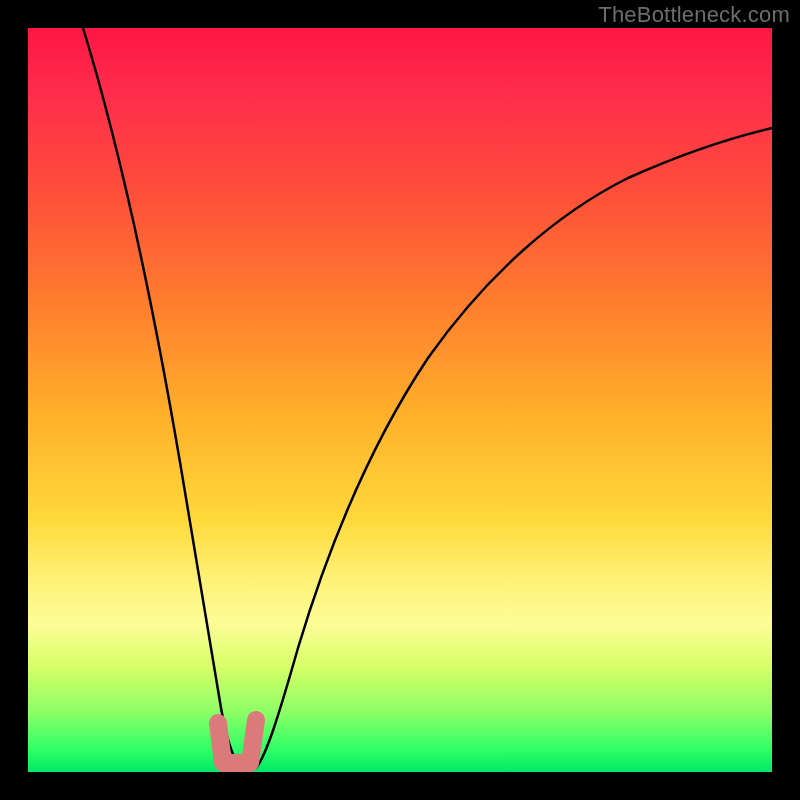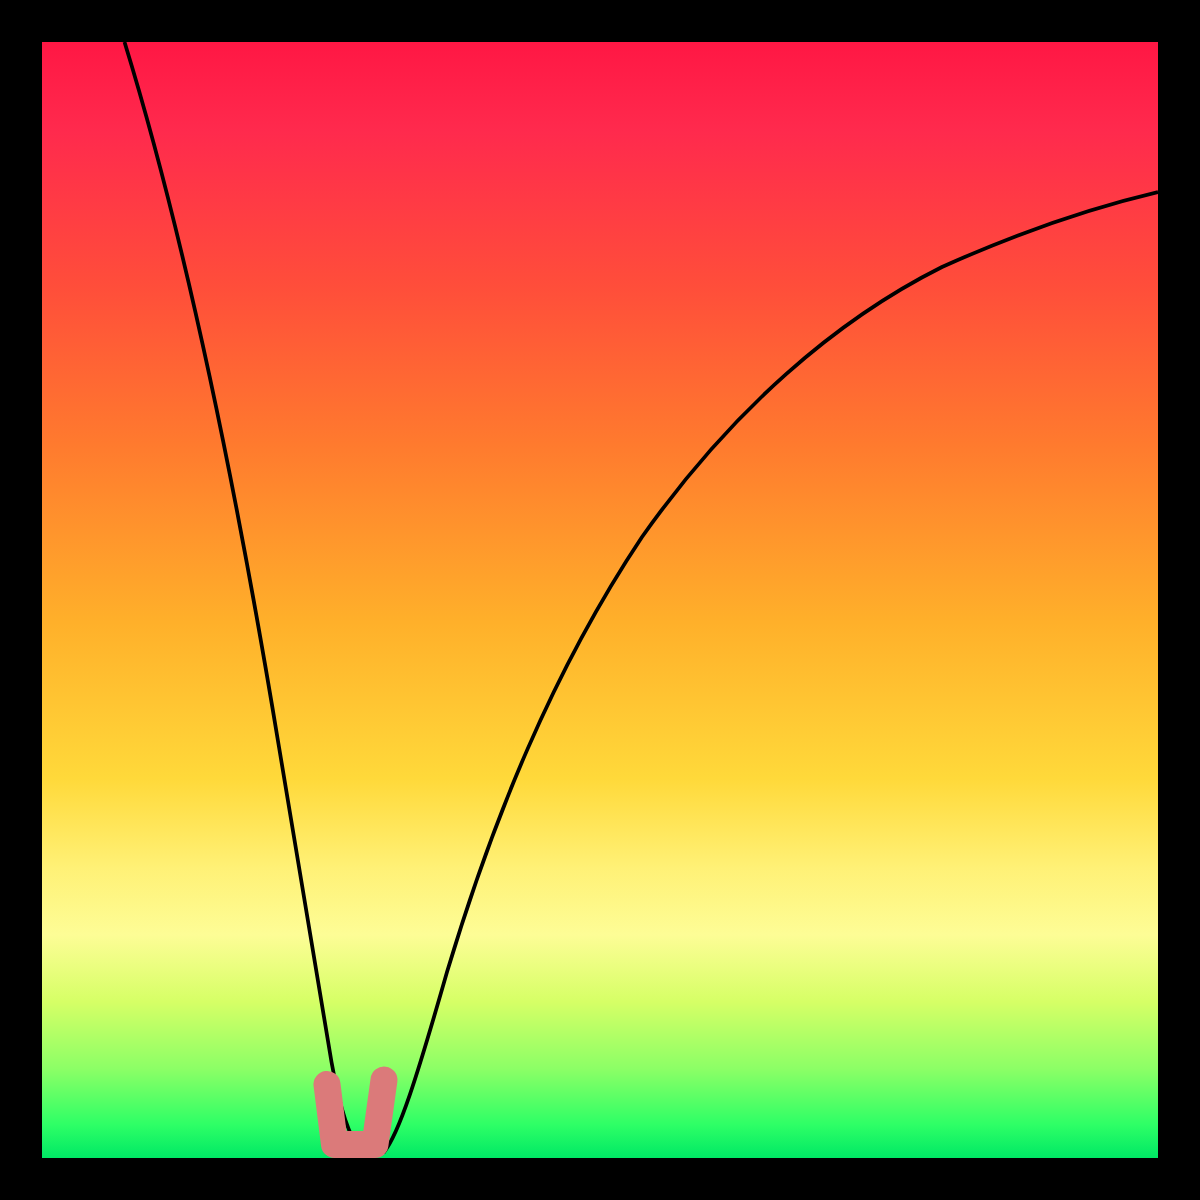--- a/index.html
+++ b/index.html
@@ -57,20 +57,21 @@
     top: 0;
     left: 0;
     width: 744px;
     height: 744px;
   }
 </style>
 </head>
 <body>
 
 <div class="frame">
+  <div class="watermark">TheBottleneck.com</div>
 
   <div class="plot">
     <svg class="curve" viewBox="0 0 744 744" preserveAspectRatio="none">
 
       <path fill="none" stroke="#000" stroke-width="2.5" d="M 55 0
                C 95 130, 130 300, 158 470
                C 172 555, 183 620, 193 680
                C 198 708, 204 730, 213 740
                L 228 740
                C 238 728, 250 690, 270 620

